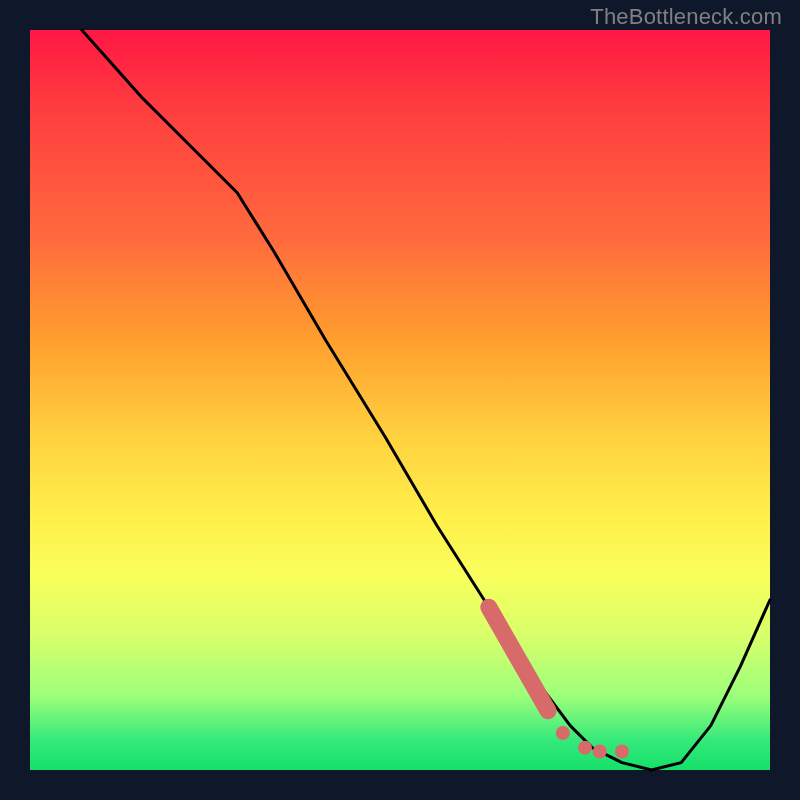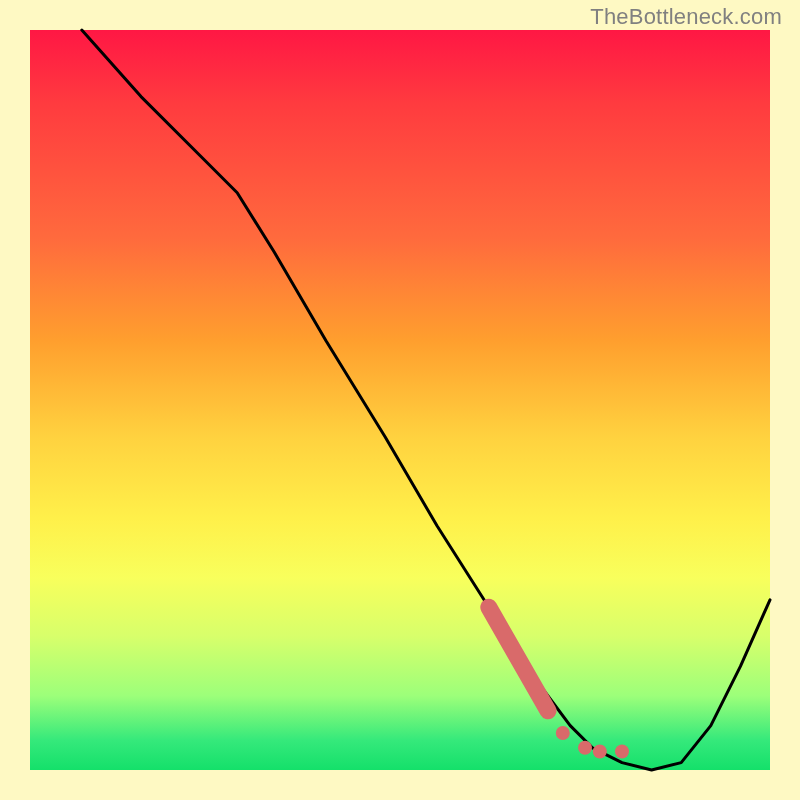--- a/index.html
+++ b/index.html
@@ -10,21 +10,21 @@
     background: #000;
     overflow: hidden;
     font-family: Arial, Helvetica, sans-serif;
   }
   .frame {
     position: absolute;
     left: 0;
     top: 0;
     width: 800px;
     height: 800px;
-    background: #fef9c3;
+    background: #0f172a;
   }
   .plot {
     position: absolute;
     left: 30px;
     top: 30px;
     width: 740px;
     height: 740px;
     
     background: linear-gradient(
       to bottom,

